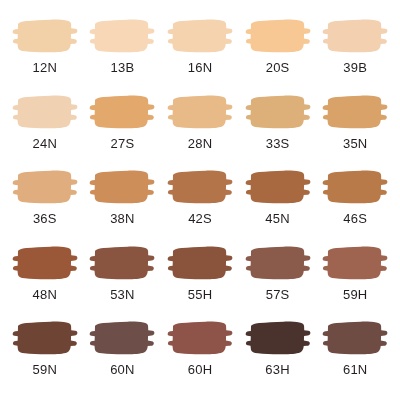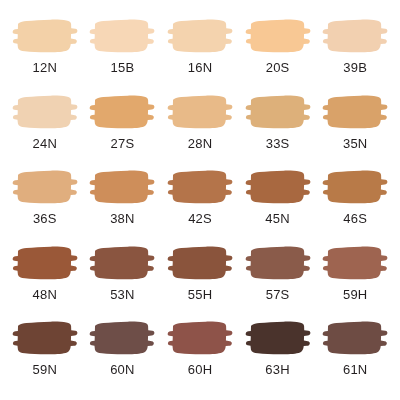--- a/index.html
+++ b/index.html
@@ -59,21 +59,21 @@
         </svg>
       </div>
       <div class="swatch-label">12N</div>
     </div>
     <div class="swatch-cell">
       <div class="swatch-paint">
         <svg viewBox="-1 4 82 43" xmlns="http://www.w3.org/2000/svg" preserveAspectRatio="xMidYMid meet">
           <path d="M6.5,10.2 C9.5,8.0 13,7.2 17,7.0 C25,6.2 36,5.4 47,5.2 C55,5.0 62,5.4 66.5,6.2 C70.5,6.9 72.2,8.3 72.4,10.6 L72.6,16.0 L77.6,16.6 C79.6,16.9 80.4,18.0 80.2,19.6 C80.0,21.2 78.9,22.1 76.9,22.4 L72.4,23.0 L72.2,28.6 L77.0,29.4 C79.0,29.8 79.8,30.9 79.5,32.5 C79.2,34.1 78.0,34.9 76.0,35.1 L72.0,35.5 C71.6,39.6 70.2,42.3 67.4,43.4 C63.0,45.0 55.0,45.6 46.0,45.8 C35.0,46.0 23.0,45.4 15.0,44.6 C10.0,44.1 7.2,42.6 6.4,40.0 L5.8,35.2 L2.4,34.6 C0.7,34.2 -0.1,33.1 0.2,31.6 C0.5,30.1 1.6,29.3 3.4,29.1 L6.0,28.8 L6.2,23.4 L2.0,22.8 C0.3,22.5 -0.4,21.4 -0.1,19.8 C0.2,18.2 1.4,17.4 3.2,17.2 L6.3,16.9 Z" fill="#f7d7b6"></path>
         </svg>
       </div>
-      <div class="swatch-label">15B</div>
+      <div class="swatch-label">13B</div>
     </div>
     <div class="swatch-cell">
       <div class="swatch-paint">
         <svg viewBox="-1 4 82 43" xmlns="http://www.w3.org/2000/svg" preserveAspectRatio="xMidYMid meet">
           <path d="M6.5,10.2 C9.5,8.0 13,7.2 17,7.0 C25,6.2 36,5.4 47,5.2 C55,5.0 62,5.4 66.5,6.2 C70.5,6.9 72.2,8.3 72.4,10.6 L72.6,16.0 L77.6,16.6 C79.6,16.9 80.4,18.0 80.2,19.6 C80.0,21.2 78.9,22.1 76.9,22.4 L72.4,23.0 L72.2,28.6 L77.0,29.4 C79.0,29.8 79.8,30.9 79.5,32.5 C79.2,34.1 78.0,34.9 76.0,35.1 L72.0,35.5 C71.6,39.6 70.2,42.3 67.4,43.4 C63.0,45.0 55.0,45.6 46.0,45.8 C35.0,46.0 23.0,45.4 15.0,44.6 C10.0,44.1 7.2,42.6 6.4,40.0 L5.8,35.2 L2.4,34.6 C0.7,34.2 -0.1,33.1 0.2,31.6 C0.5,30.1 1.6,29.3 3.4,29.1 L6.0,28.8 L6.2,23.4 L2.0,22.8 C0.3,22.5 -0.4,21.4 -0.1,19.8 C0.2,18.2 1.4,17.4 3.2,17.2 L6.3,16.9 Z" fill="#f4d3ae"></path>
         </svg>
       </div>
       <div class="swatch-label">16N</div>
     </div>
     <div class="swatch-cell">

